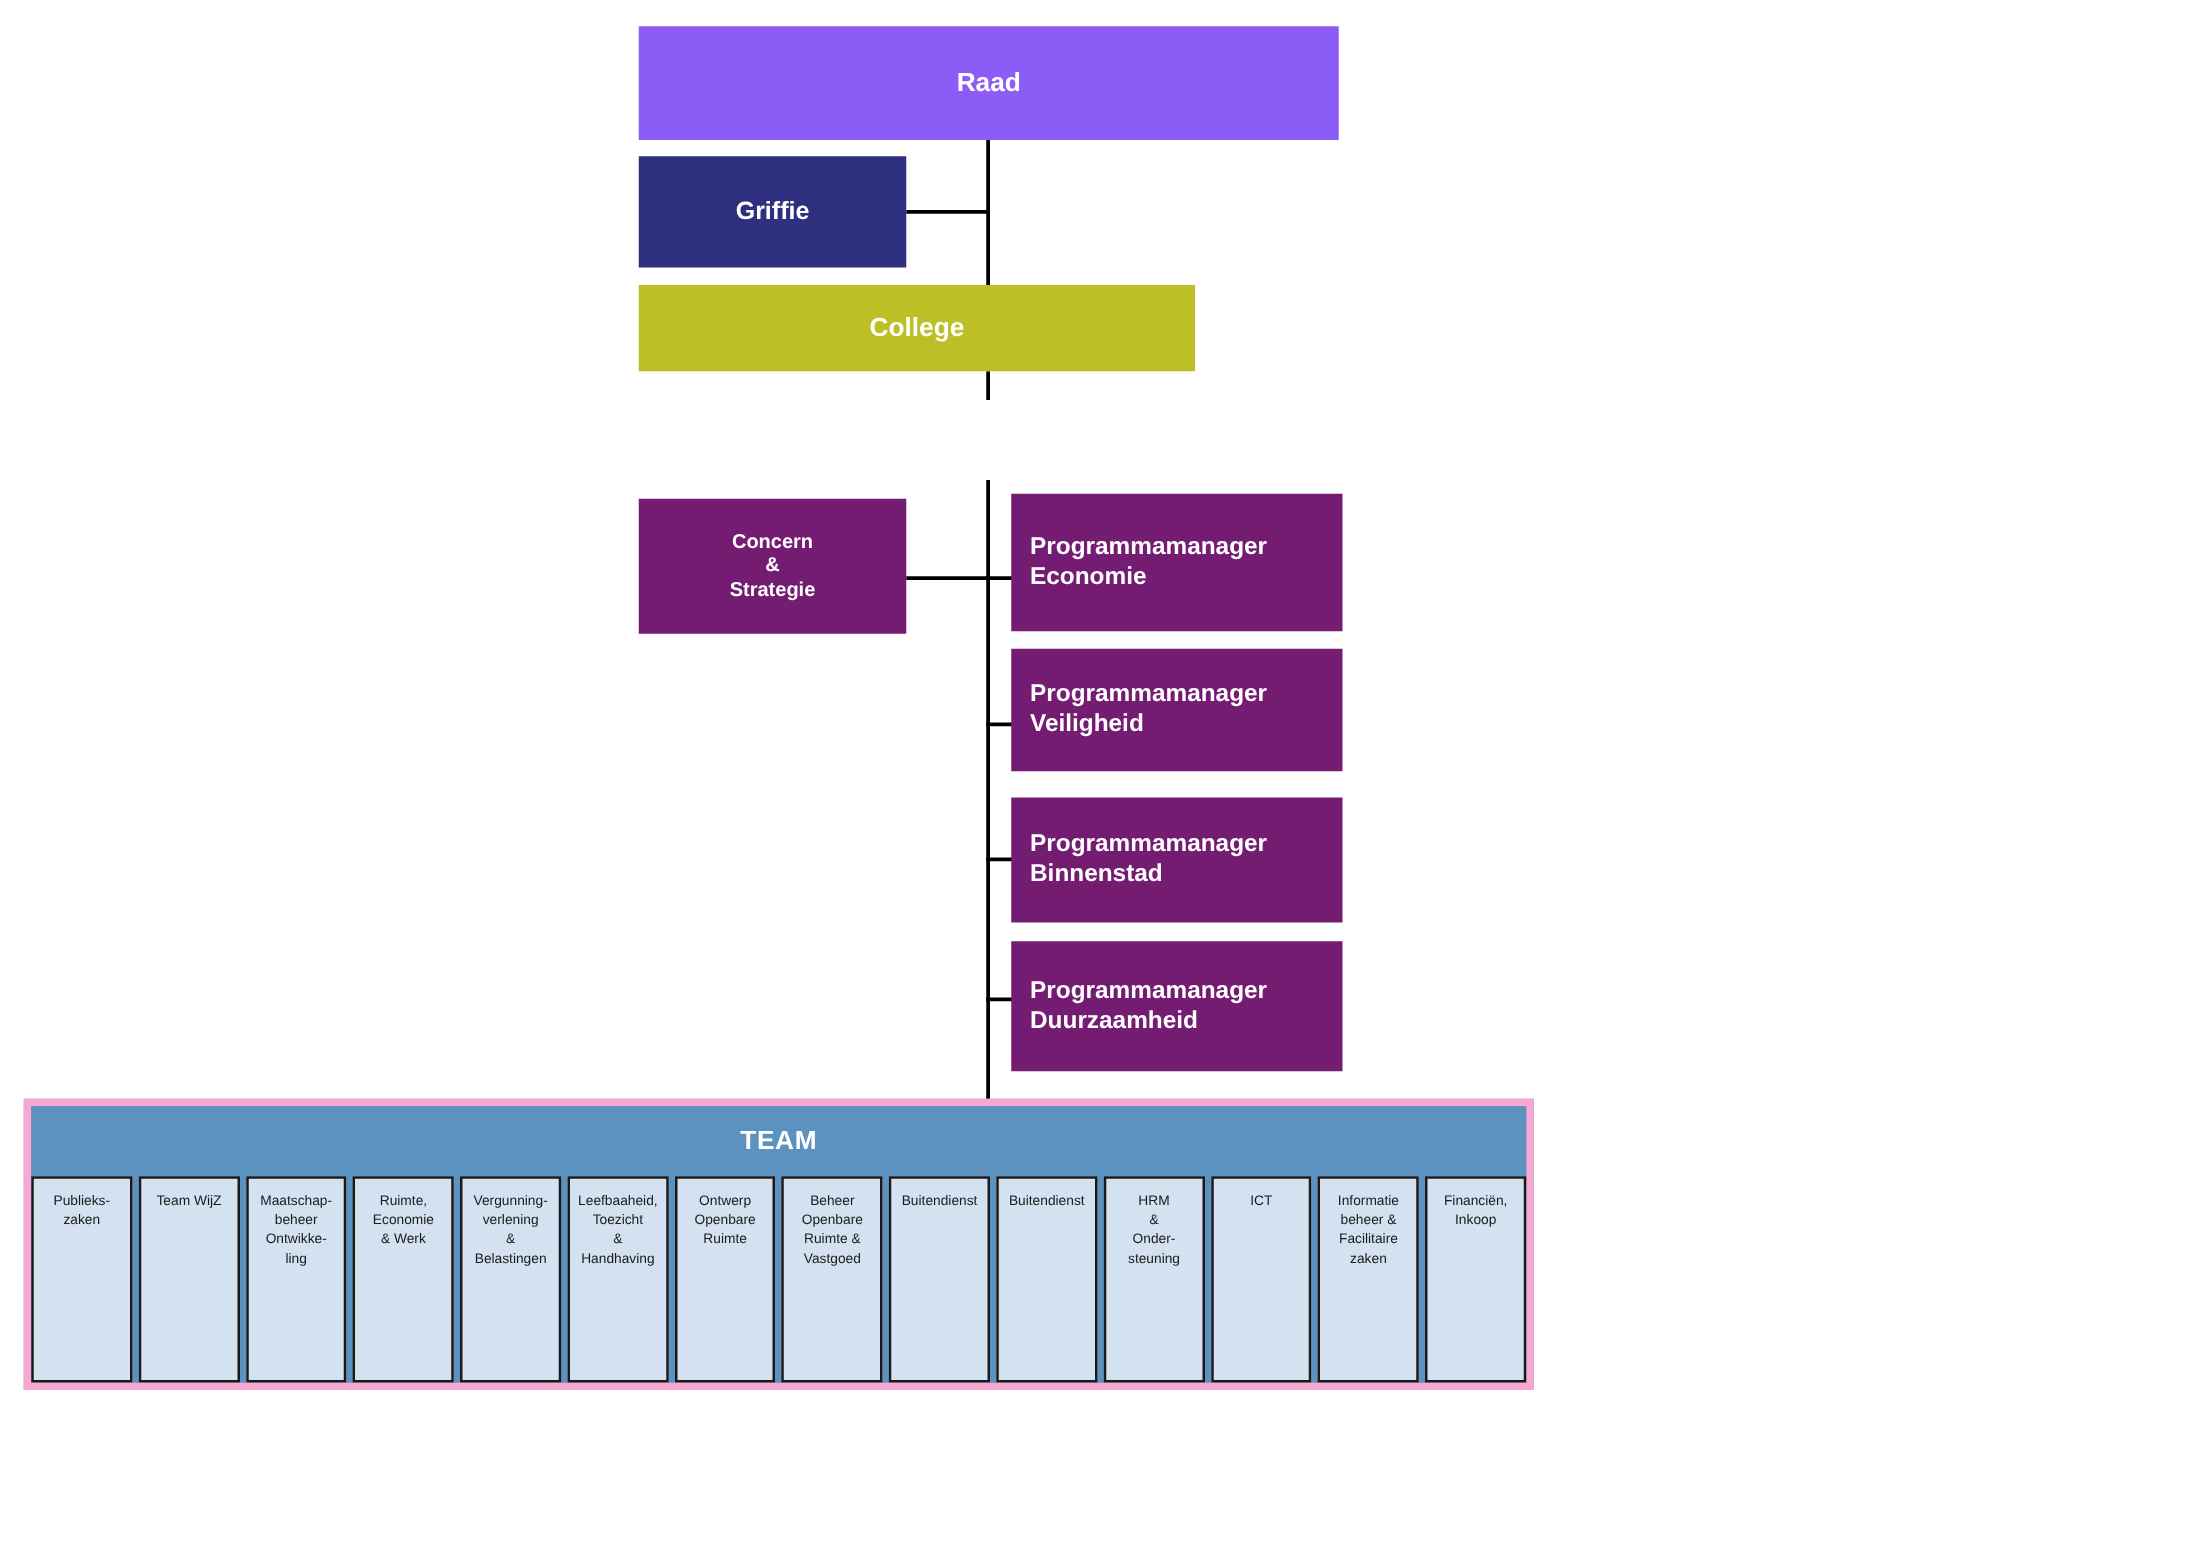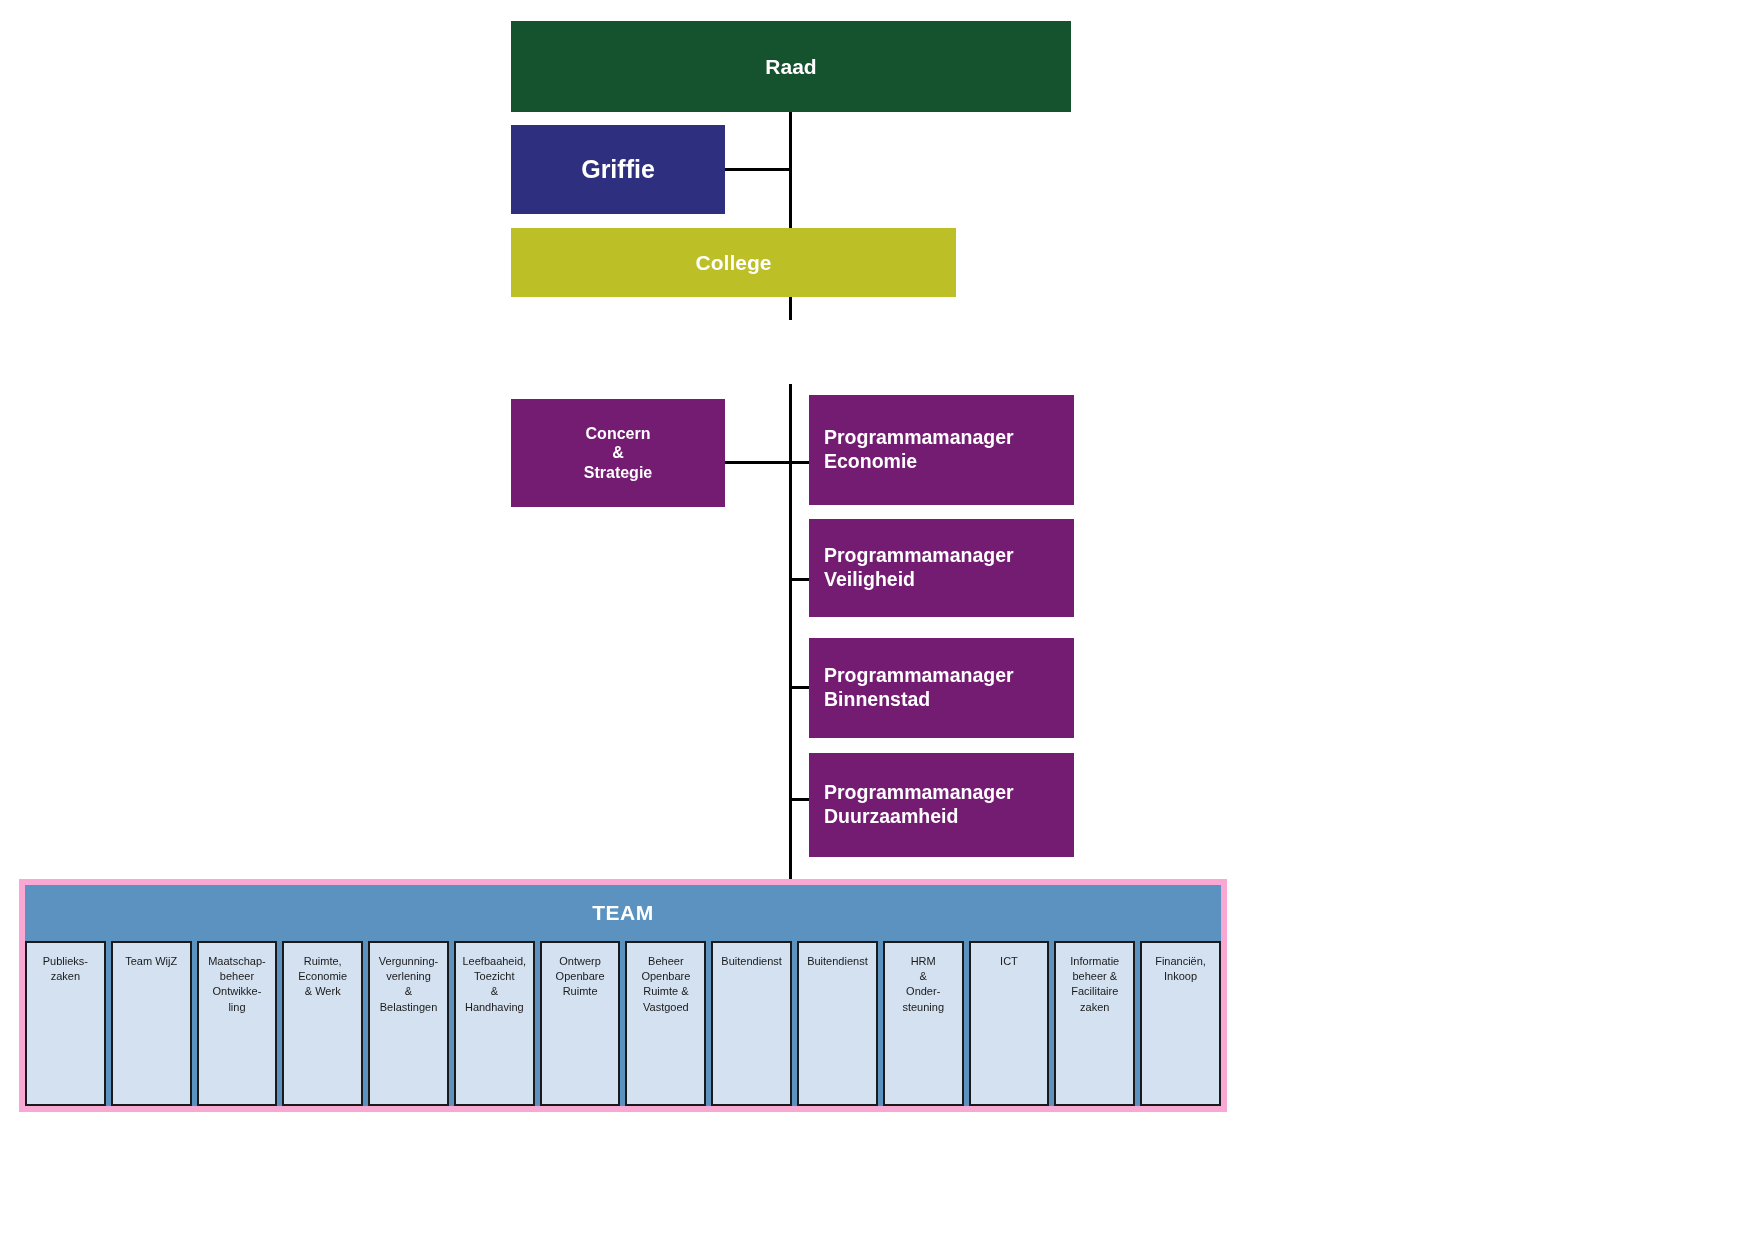--- a/index.html
+++ b/index.html
@@ -26,27 +26,27 @@
     justify-content: center;
     text-align: center;
     color: #ffffff;
     font-weight: bold;
     line-height: 1.22;
     white-space: pre-line;
   }
   
   .node.raad {
     left: 511px; top: 21px; width: 560px; height: 91px;
-    background: #14532d;
+    background: #8b5cf6;
     font-size: 21px;
   }
   .node.griffie {
     left: 511px; top: 125px; width: 214px; height: 89px;
     background: #2E2F7F;
-    font-size: 25px;
+    font-size: 20px;
   }
   .node.college {
     left: 511px; top: 228px; width: 445px; height: 69px;
     background: #BDBF26;
     font-size: 21px;
   }
   .node.directie {
     left: 511px; top: 318px; width: 560px; height: 66px;
     background: #731C72;
     font-size: 21px;

